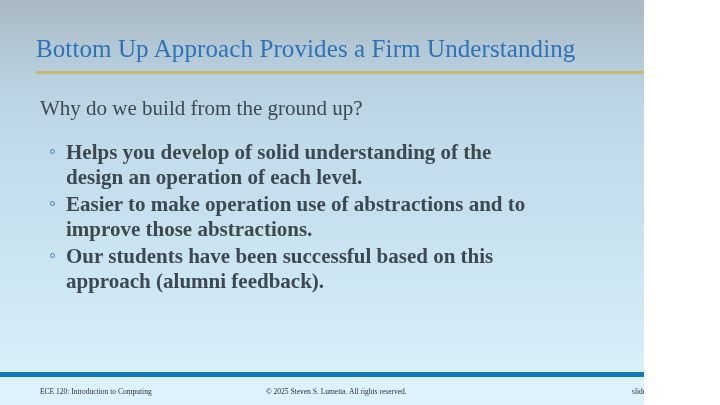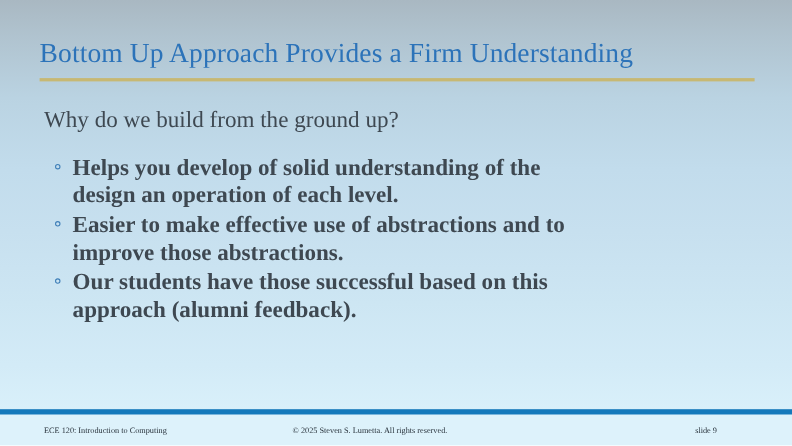--- a/index.html
+++ b/index.html
@@ -7,21 +7,21 @@
     margin: 0;
     padding: 0;
     background: #ffffff;
   }
   body {
     font-family: "Liberation Serif", "DejaVu Serif", serif;
   }
 
   #slide {
     position: relative;
-    width: 720px;
+    width: 644px;
     height: 405px;
     overflow: hidden;
     background: linear-gradient(to bottom,
         #a9b8c2 0%,
         #b0c3cf 8%,
         #bad3e2 22%,
         #c2dcec 38%,
         #c7e0ef 52%,
         #cde6f3 68%,
         #d3ebf7 82%,
@@ -143,25 +143,25 @@
 
     <p class="lead-line">Why do we build from the ground up?</p>
 
     <ul class="bullets">
       <li>
         <span class="bullet-dot"></span>
         <span class="bullet-text">Helps you develop of solid understanding of the design an operation of each level.</span>
       </li>
       <li>
         <span class="bullet-dot"></span>
-        <span class="bullet-text">Easier to make effective use of abstractions and to improve those abstractions.</span>
+        <span class="bullet-text">Easier to make operation use of abstractions and to improve those abstractions.</span>
       </li>
       <li>
         <span class="bullet-dot"></span>
-        <span class="bullet-text">Our students have those successful based on this approach (alumni feedback).</span>
+        <span class="bullet-text">Our students have been successful based on this approach (alumni feedback).</span>
       </li>
     </ul>
 
   </div>
 
   <div id="footer-rule"></div>
 
   <div id="footer">
     <span class="footer-text" id="footer-course">ECE 120: Introduction to Computing</span>
     <span class="footer-text" id="footer-copyright">© 2025 Steven S. Lumetta.  All rights reserved.</span>

